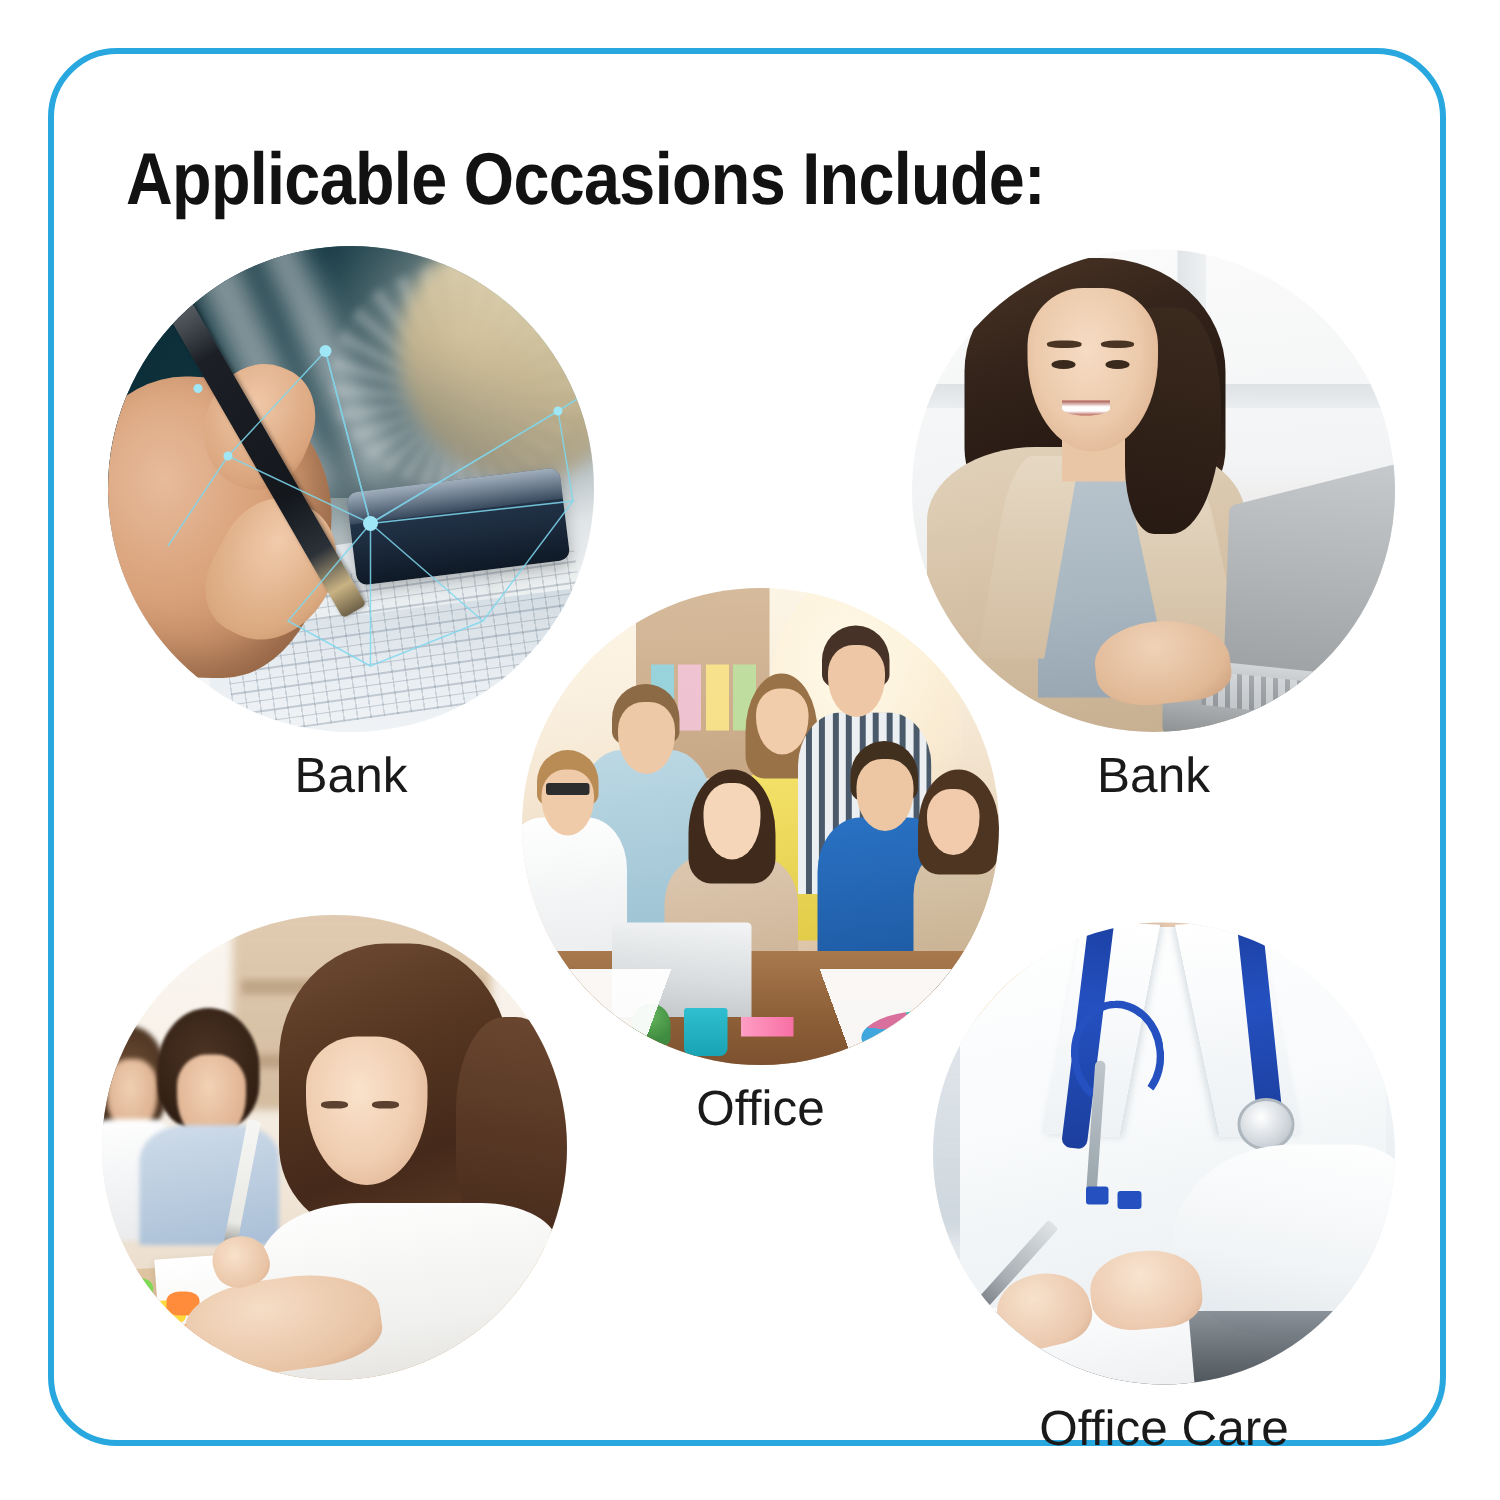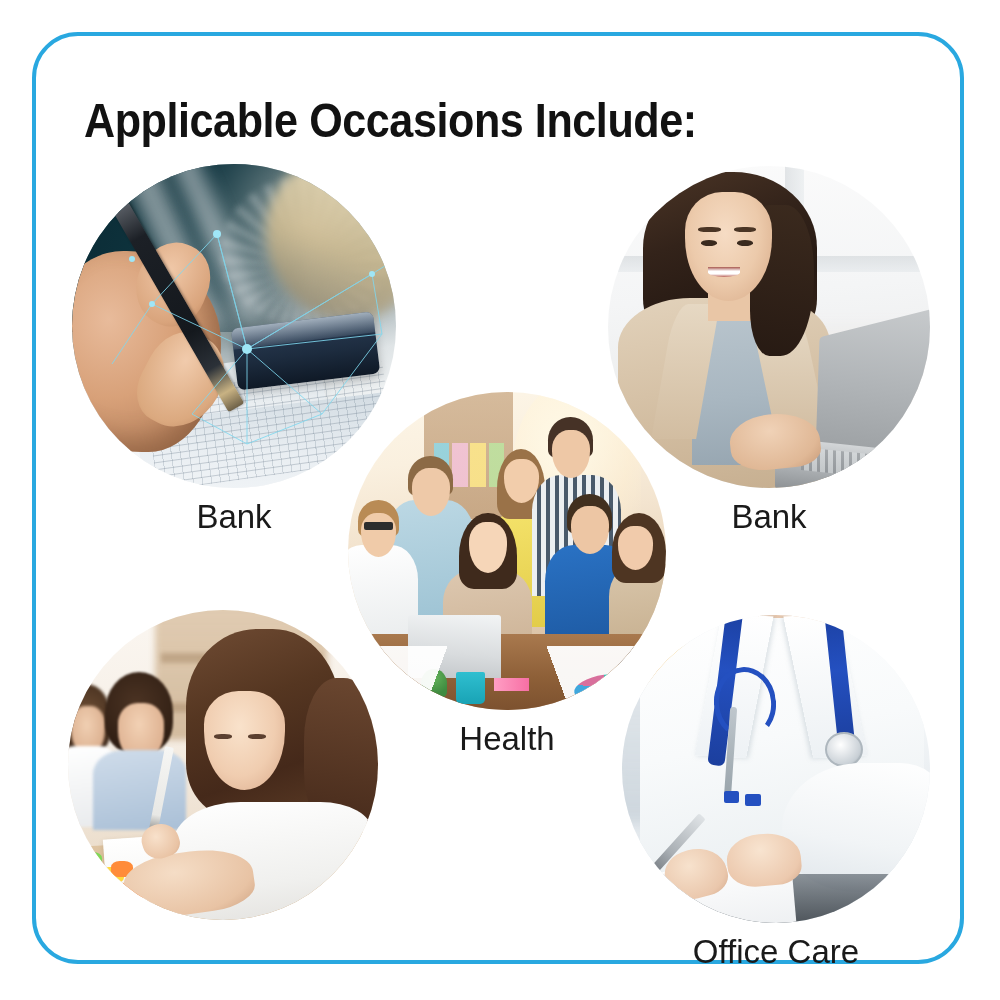--- a/index.html
+++ b/index.html
@@ -756,21 +756,21 @@
         <div class="office-table"></div>
         <div class="office-laptop"></div>
         <div class="office-plant"></div>
         <div class="office-cup"></div>
         <div class="office-papers"></div>
         <div class="office-pie"></div>
         <div style="position:absolute; left:8%; bottom:3%; width:13%; height:4%; background:linear-gradient(90deg,#6ddfd0,#37c0ad);"></div>
         <div style="position:absolute; left:46%; bottom:6%; width:11%; height:4%; background:linear-gradient(90deg,#ff9ec4,#f76fa4);"></div>
       </div>
     </div>
-    <div class="caption" style="left:0; top:328px; width:318px;">Health</div>
+    <div class="caption" style="left:0; top:328px; width:318px;">Office</div>
   </div>
 
   <div class="occasion" style="left:68px; top:610px; width:310px; height:360px;">
     <div class="circle school-bg" style="width:310px; height:310px;">
       <div class="scene">
         <div class="school-shelf"></div>
         <div class="school-shelf-line" style="left:30%; top:14%; width:52%; height:3%;"></div>
         <div class="school-shelf-line" style="left:30%; top:30%; width:52%; height:3%;"></div>
         <div style="position:absolute; left:44%; top:16%; width:8%; height:12%; background:#e8a24a; filter:blur(3px); border-radius:3px;"></div>
         <div style="position:absolute; left:53%; top:18%; width:7%; height:10%; background:#7fc46a; filter:blur(3px); border-radius:3px;"></div>

